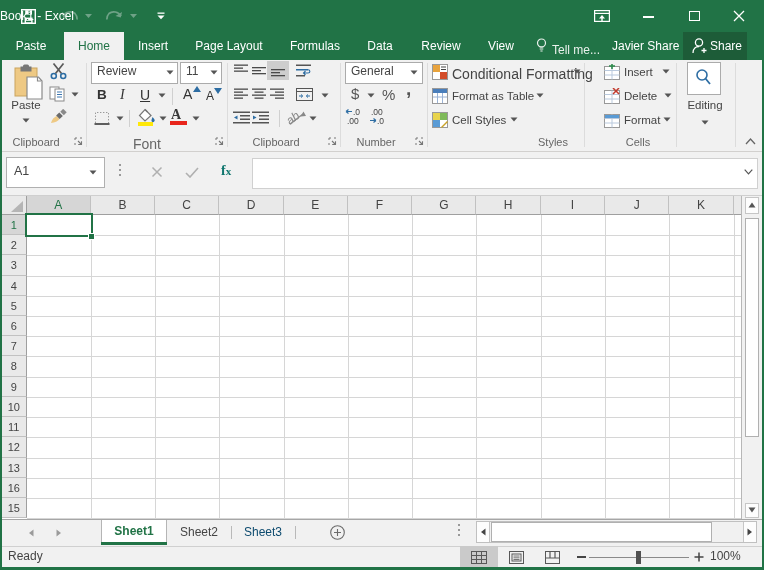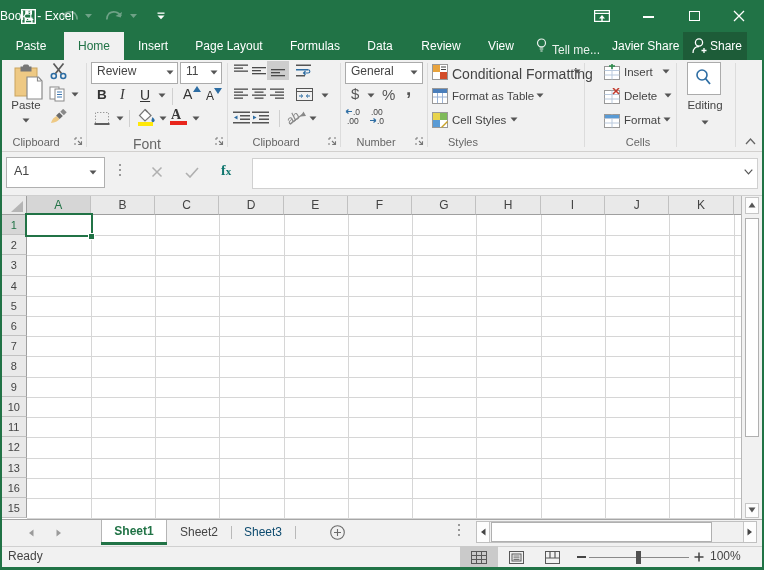--- a/index.html
+++ b/index.html
@@ -286,21 +286,21 @@
 <rect x="0.5" y="0.5" width="15" height="15" fill="#fff" stroke="#999" stroke-width="1"></rect>
 <rect x="1" y="1" width="7" height="7" fill="#e8d44d"></rect>
       <rect x="8" y="1" width="7" height="7" fill="#7fba5a"></rect>
       <rect x="1" y="8" width="7" height="7" fill="#5a9bd5"></rect>
 <path d="M9 15 L15 9 L16 10 L10 16 Z" fill="#c9a227"></path>
 </svg>
 <div style="position:absolute;left:452px;top:114px;color:#444444;font-size:11.5px">Cell Styles</div>
 <svg style="position:absolute;left:510px;top:117px" width="8" height="5" viewBox="0 0 8 5">
       <path d="M0.5 0.5 L7.5 0.5 L4 4.5 Z" fill="#555"></path>
     </svg>
-<div style="position:absolute;left:448px;top:136px;width:120px;text-align:left;color:#666666;font-size:11px">Styles</div>
+<div style="position:absolute;left:448px;top:136px;width:120px;text-align:right;color:#666666;font-size:11px">Styles</div>
 <svg style="position:absolute;left:604px;top:64px" width="16" height="16" viewBox="0 0 16 16">
 <rect x="0.5" y="2.5" width="15" height="13" fill="#fff" stroke="#999" stroke-width="1"></rect>
 <path d="M0.5 6.5 L15.5 6.5 M0.5 11 L15.5 11 M8 2.5 L8 15.5" stroke="#b9c9dd" stroke-width="1"></path>
       <path d="M1 1 L7 1 M4 -2 L4 4" stroke="#2d8a4b" stroke-width="1.6" transform="translate(4,1)"></path>
 </svg>
 <div style="position:absolute;left:624px;top:66px;color:#444444;font-size:11.5px">Insert</div>
 <svg style="position:absolute;left:662px;top:69px" width="8" height="5" viewBox="0 0 8 5">
       <path d="M0.5 0.5 L7.5 0.5 L4 4.5 Z" fill="#555"></path>
     </svg>
 <svg style="position:absolute;left:604px;top:88px" width="16" height="16" viewBox="0 0 16 16">

